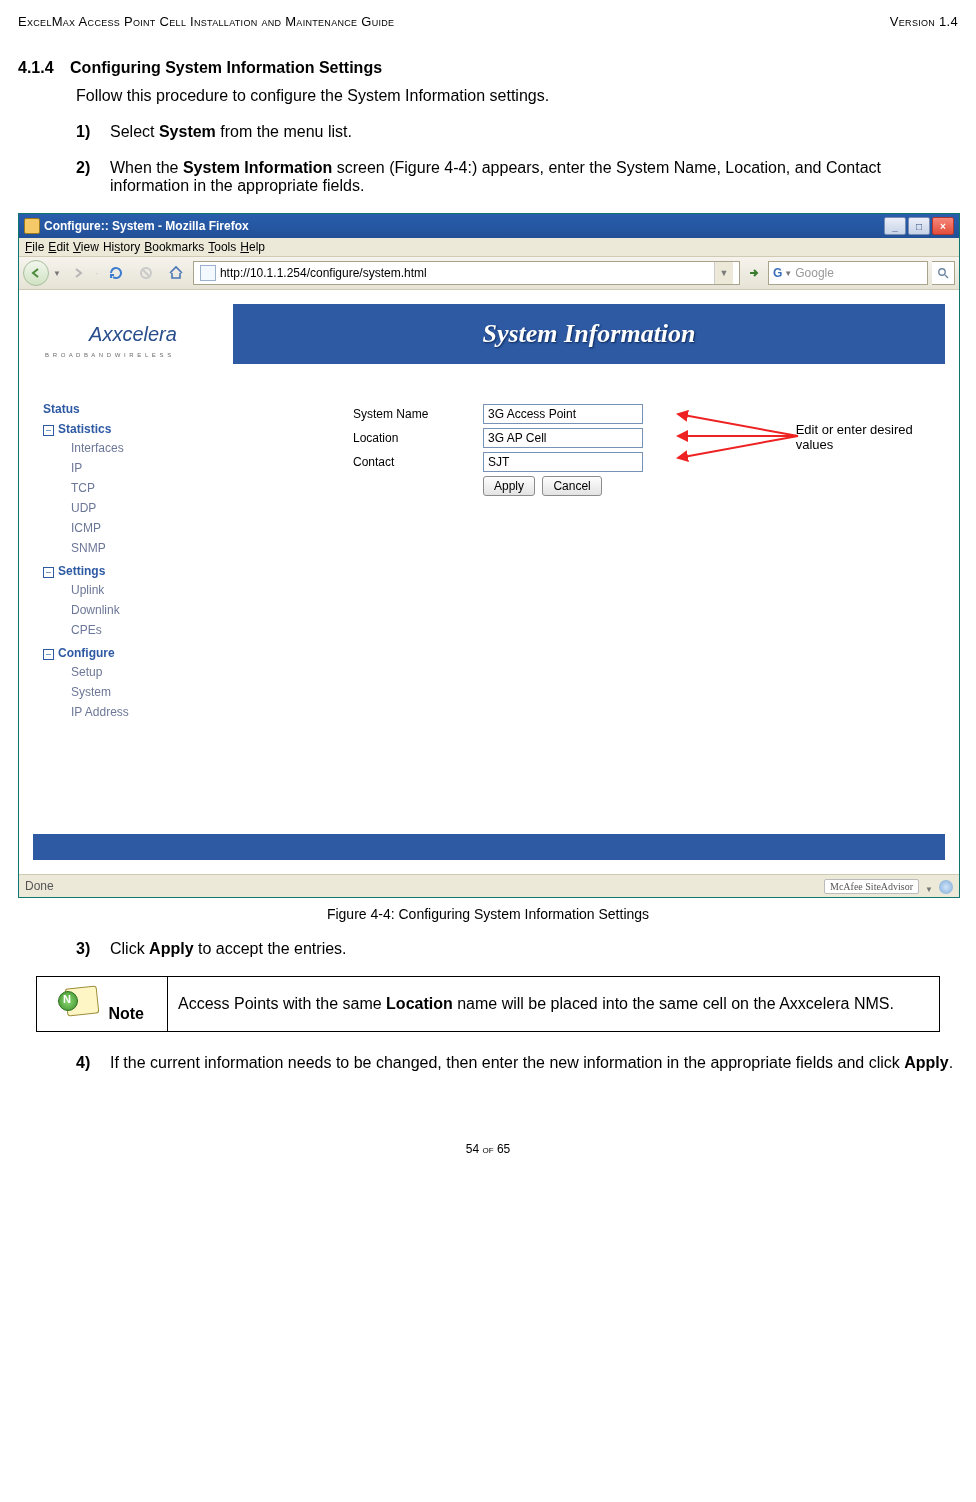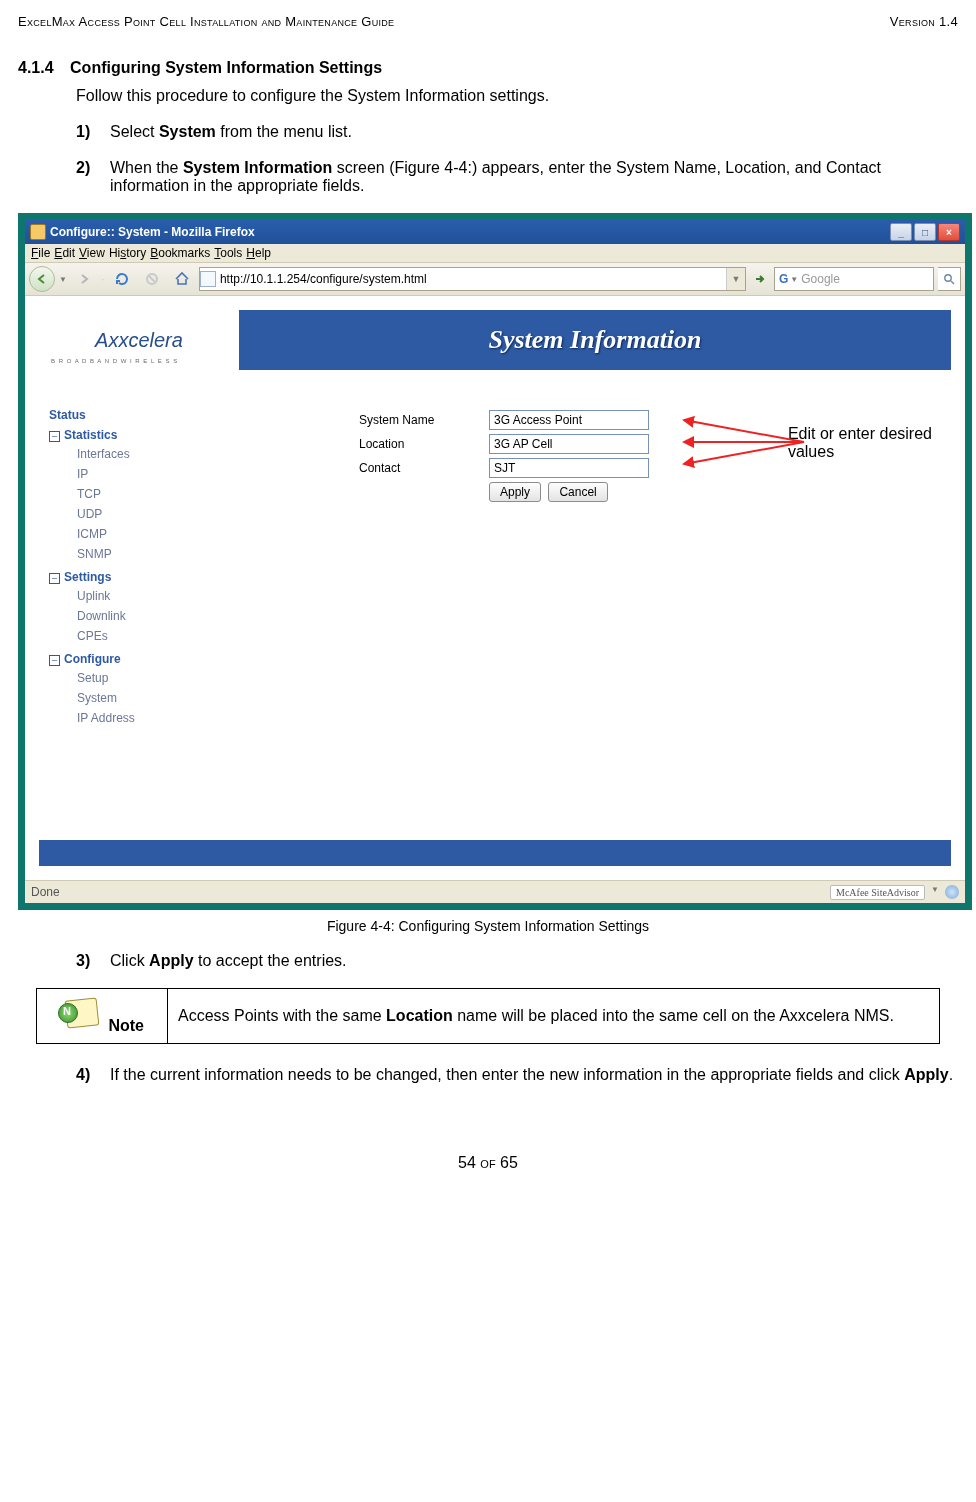--- a/index.html
+++ b/index.html
@@ -40,21 +40,21 @@
     margin-bottom: 18px;
     display: flex;
   }
   ol.steps .n {
     font-weight: bold;
     width: 34px;
     flex: 0 0 auto;
   }
   
   .shot-frame {
-    border: 7px solid #0f766e;
+    border: 1px solid #0f766e;
     margin: 0 0 8px 0;
     width: 940px;
     background: #e5e5e5;
   }
   .titlebar {
     background: linear-gradient(#295ead, #215097);
     color: #fff;
     font-size: 12px;
     font-weight: bold;
     padding: 3px 5px;
@@ -90,21 +90,21 @@
     gap: 4px;
     font-size: 12px;
   }
   .nav-btn{
     width:26px;height:24px;display:flex;align-items:center;justify-content:center;
     border-radius:4px;
   }
   .nav-btn.circle{width:24px;height:24px;border:1px solid #a9be9c;border-radius:50%;background:linear-gradient(#f2f7ee,#d0e2c3);}
   .urlbar{
     flex:1;display:flex;align-items:center;background:#fff;border:1px solid #a9a38b;
-    height:22px;padding:0 0;font-size:12px;
+    height:22px;padding:0 6px;font-size:12px;
   }
   .urlbar .page-icon{width:14px;height:14px;border:1px solid #9cb2cc;background:#f4f9ff;margin-right:4px;}
   .urldrop{width:18px;background:#ece9d8;border-left:1px solid #ccc;height:100%;display:flex;align-items:center;justify-content:center;color:#7a7a7a;font-size:9px;}
   .gobtn{width:20px;height:22px;display:flex;align-items:center;justify-content:center;color:#3a7b2f;}
   .search{
     width:150px;height:22px;background:#fff;border:1px solid #a9a38b;display:flex;align-items:center;padding:0 4px;font-size:12px;color:#999;
   }
   .mag{width:22px;height:22px;display:flex;align-items:center;justify-content:center;color:#6f87a2;border:1px solid #a9a38b;background:#fff;border-left:none;}
   .stage{
     background:#fff;padding:14px;
@@ -136,47 +136,47 @@
   .frow{display:flex;align-items:center;margin-bottom:4px;}
   .flabel{width:130px;}
   .finput{width:150px;height:18px;border:1px solid #7891b6;background:#fff;padding:0 4px;font-size:12px;}
   .fbtns{margin-left:130px;margin-top:4px;}
   .fbtn{
     background:linear-gradient(#fefefe,#e3e3e3);border:1px solid #8c8c8c;border-radius:3px;
     padding:2px 10px;font-size:12px;margin-right:4px;
   }
   
   .annot{
-    position:absolute;left:420px;top:46px;font-size:16px;color:#000;display:flex;align-items:center;
+    position:absolute;left:420px;top:46px;font-size:13px;color:#000;display:flex;align-items:center;
   }
   .arrows{position:relative;width:130px;height:54px;}
   .arrows svg{position:absolute;left:0;top:0;}
   .bluebar{background:#2e5aa3;height:26px;}
   .statusbar{
     background:#ece9d8;border-top:1px solid #cfcab4;height:22px;font-size:12px;
     display:flex;align-items:center;padding:0 6px;color:#555;
   }
-  .statusbar .right{margin-left:auto;display:flex;align-items:flex-start;gap:6px;}
+  .statusbar .right{margin-left:auto;display:flex;align-items:flex-end;gap:6px;}
   .mcafee{background:#fff;border:1px solid #bbb;border-radius:2px;padding:1px 5px;font-size:10px;font-family:Verdana;}
   .globe{width:14px;height:14px;border-radius:50%;background:radial-gradient(#cfe4fa,#7ea8d4);}
   .fig-cap{
     text-align:center;font-size:14px;margin:8px 0 18px;
   }
   
   table.note{
     border-collapse:collapse;margin:0 18px 22px;width:904px;font-size:16px;
   }
   table.note td{border:1px solid #000;padding:8px 10px;vertical-align:middle;}
   .note-icon-cell{width:110px;text-align:center;}
   .note-icon{display:inline-block;position:relative;width:40px;height:34px;}
   .note-icon .pad{position:absolute;left:6px;top:2px;width:30px;height:26px;background:#fff6c6;border:1px solid #9e8e3a;border-radius:3px;transform:rotate(-6deg);}
   .note-icon .pin{position:absolute;left:-2px;top:6px;width:18px;height:18px;border-radius:50%;background:radial-gradient(#8ed973,#3a8f2b);border:1px solid #2f6f22;}
   .note-icon .pin::after{content:"N";position:absolute;left:4px;top:1px;color:#fff;font-weight:bold;font-size:11px;}
   .note-label{font-weight:bold;margin-left:4px;}
-  .page-foot{text-align:center;font-size:16px;margin-top:70px;font-variant:small-caps;}
+  .page-foot{text-align:center;font-size:12px;margin-top:70px;font-variant:small-caps;}
 </style>
 </head>
 <body>
 
 <div class="page-header">
   <span>ExcelMax Access Point Cell Installation and Maintenance Guide</span>
   <span>Version 1.4</span>
 </div>
 
 <div class="section-title">

